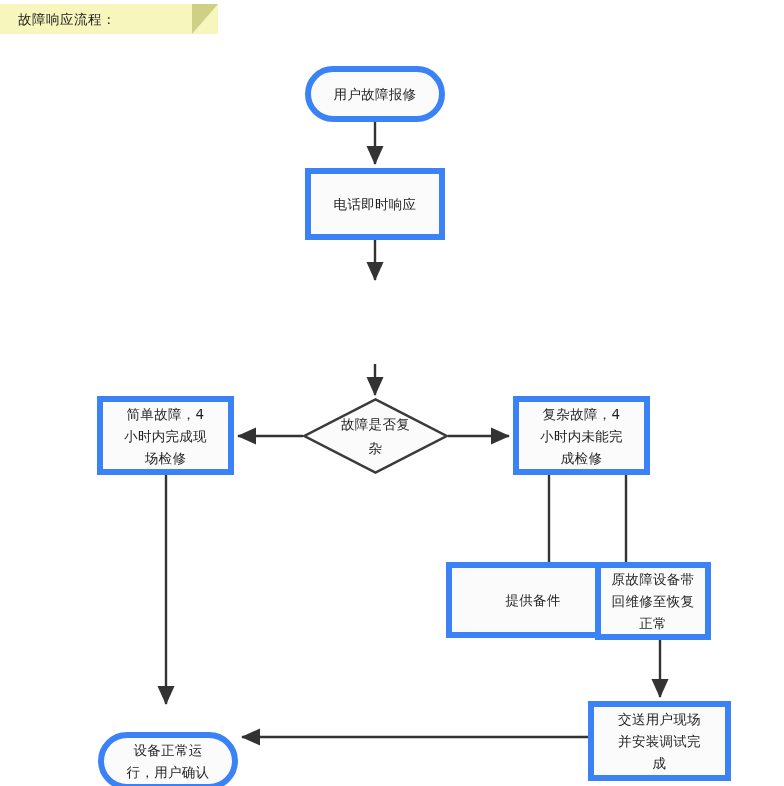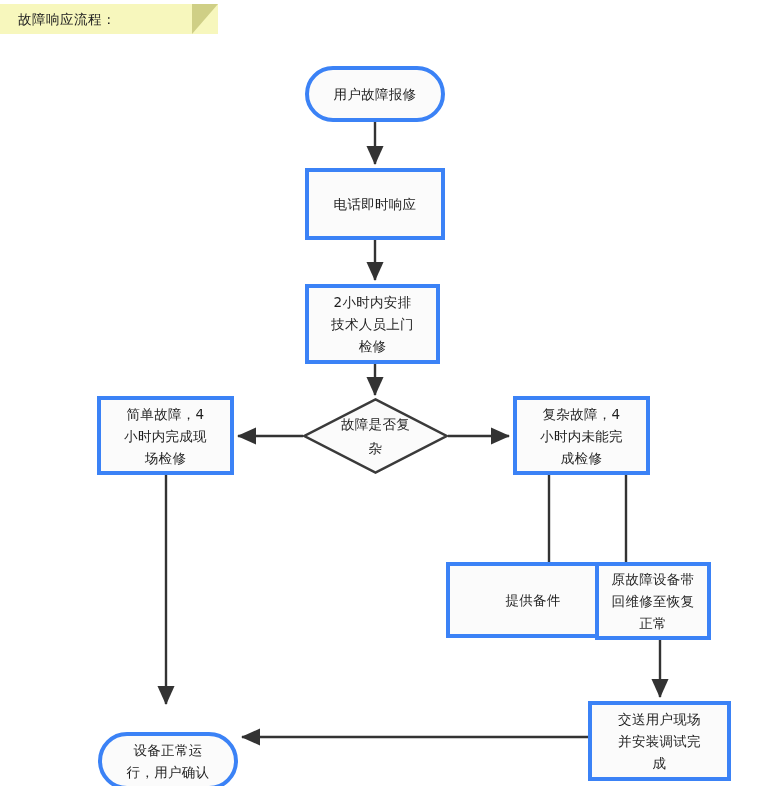--- a/index.html
+++ b/index.html
@@ -64,21 +64,21 @@
     width: 784px;
     height: 786px;
     pointer-events: none;
   }
 
   
   .node {
     position: absolute;
     box-sizing: border-box;
     background: #fbfbfb;
-    border: 4px solid #3b82f6;
+    border: 6px solid #3b82f6;
     display: flex;
     align-items: center;
     justify-content: center;
     text-align: center;
   }
   .node .txt {
     font-size: 13.5px;
     line-height: 22px;
     color: #1f1f1f;
     padding: 0 8px;
@@ -157,25 +157,20 @@
   </svg>
 
   <div class="node terminator" style="left:305px; top:66px; width:140px; height:56px;">
     <span class="txt">用户故障报修</span>
   </div>
 
   <div class="node" style="left:305px; top:168px; width:140px; height:72px;">
     <span class="txt">电话即时响应</span>
   </div>
 
-  <div class="node" style="left:305px; top:284px; width:135px; height:80px;">
-    <span class="txt">2小时内安排
-技术人员上门
-检修</span>
-  </div>
 
   <div class="decision" style="left:303px; top:398px; width:145px; height:76px;">
     <svg class="shape" viewBox="0 0 145 76" preserveAspectRatio="none">
       <polygon points="72.5,1.4 143.6,38 72.5,74.6 1.4,38" fill="#fbfbfb" stroke="#3a3a3a" stroke-width="2.4" vector-effect="non-scaling-stroke"></polygon>
     </svg>
     <span class="txt">故障是否复
 杂</span>
   </div>
 
   <div class="node" style="left:97px; top:396px; width:137px; height:79px;">

